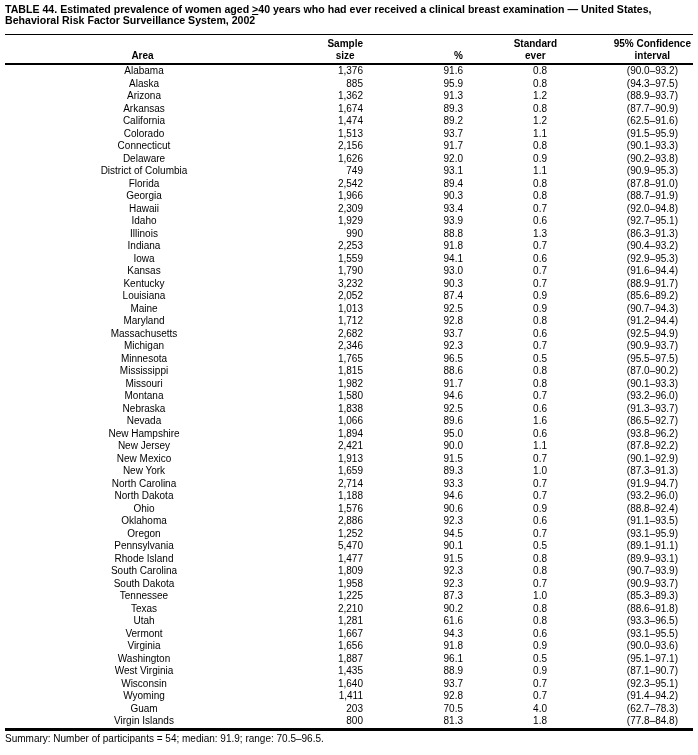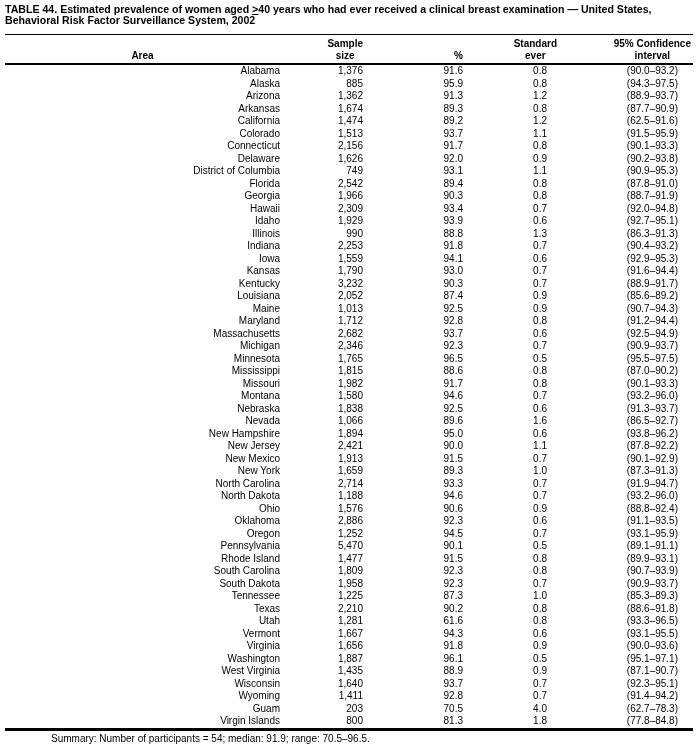--- a/index.html
+++ b/index.html
@@ -48,30 +48,29 @@
   th.h-ci { text-align: right; padding-right: 2px; }
   tbody { border-bottom: 3px solid #000; }
   tbody td {
     font-size: 10px;
     height: 12.5px;
     line-height: 12.5px;
     padding: 0;
     white-space: nowrap;
     overflow: hidden;
   }
-  td.area   { text-align: right;  padding-left: 3px; }
+  td.area   { text-align: center;  padding-left: 3px; }
   td.num    { text-align: right; }
   td.sample { padding-right: 2px; }
   td.se     { padding-right: 2px; }
   td.ci     { text-align: right; padding-right: 15px; }
   .summary {
     font-size: 10px;
     line-height: 12px;
     padding-top: 2px;
-    margin-left: 46px;
   }
 </style>
 </head>
 <body>
 
 <div class="page">
 
   <div class="title-block">
     <div><span>TABLE 44. Estimated prevalence of women aged </span><span class="geq">&gt;</span><span>40 years who had ever received a clinical breast examination — United States,</span></div>
     <div>Behavioral Risk Factor Surveillance System, 2002</div>

